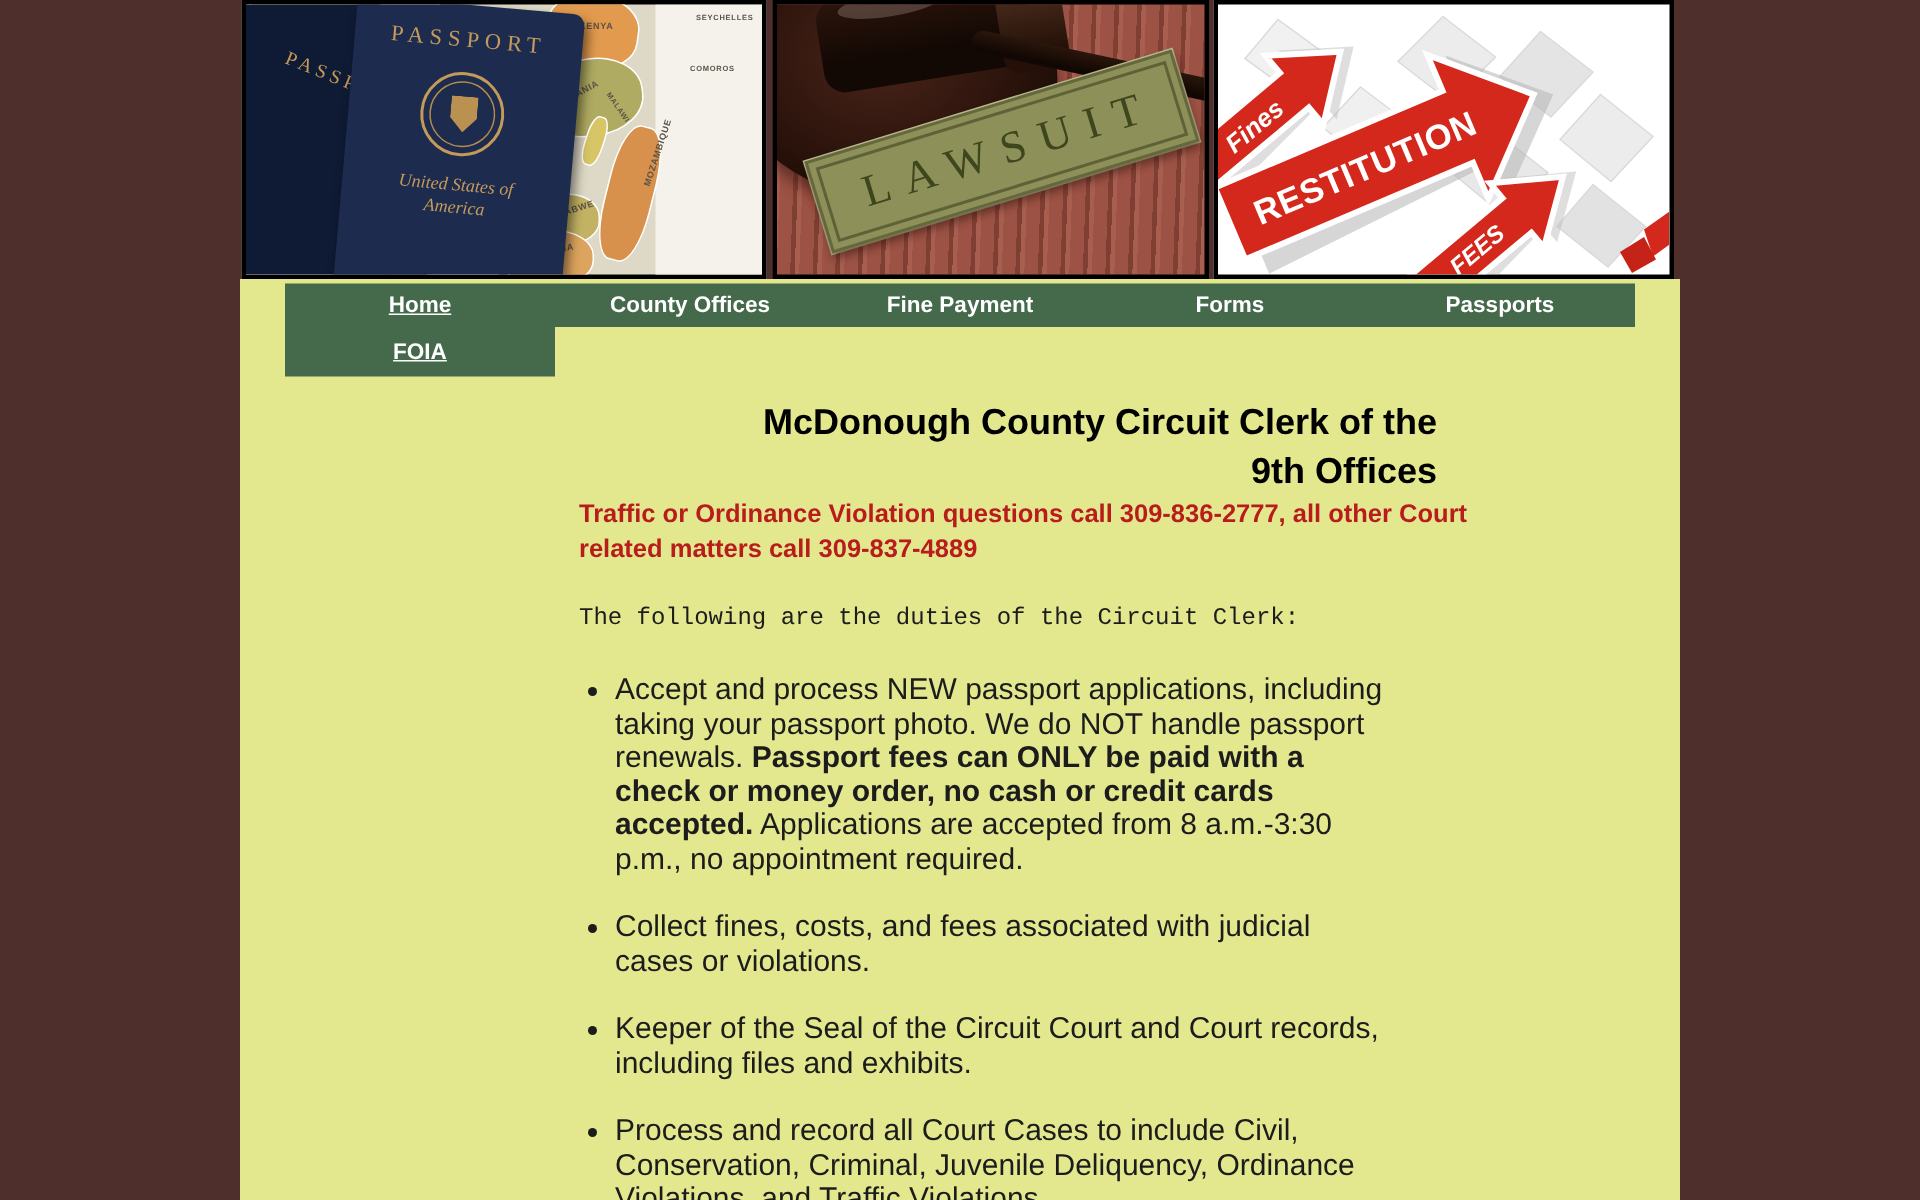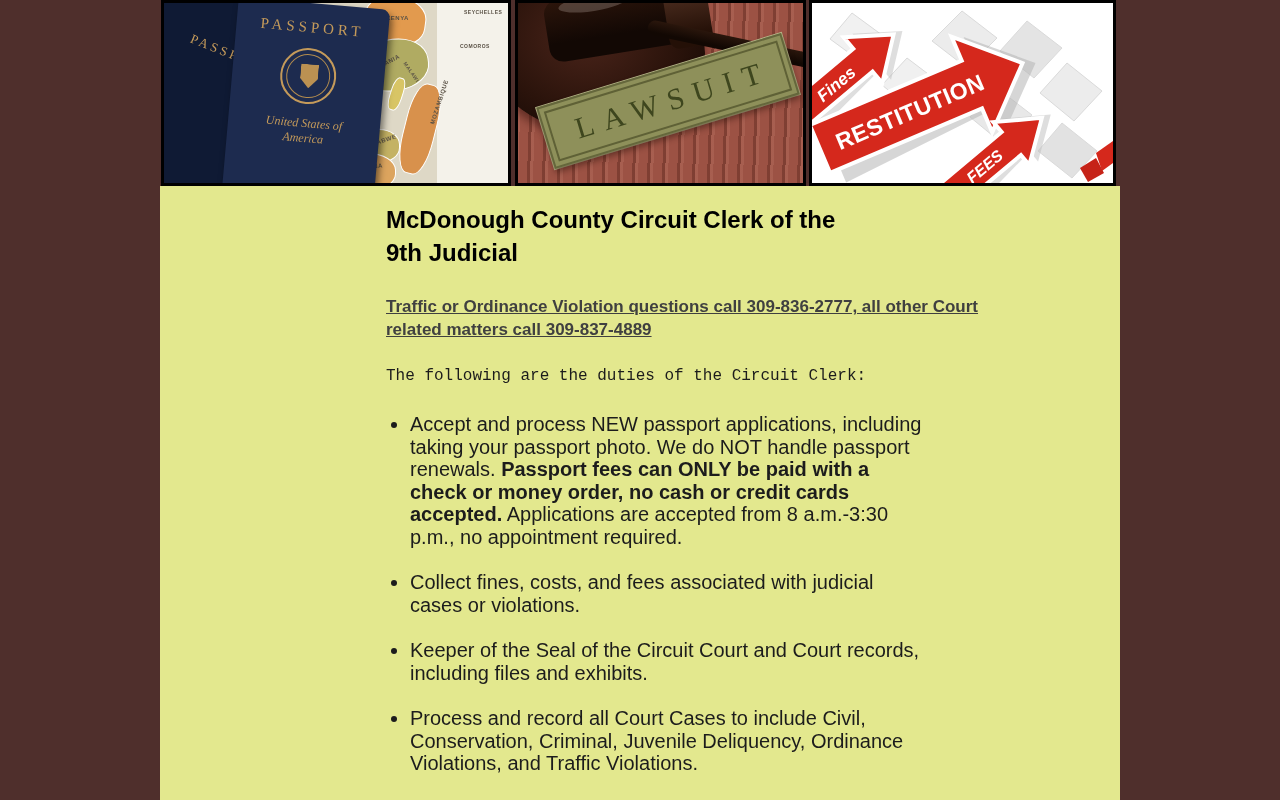--- a/index.html
+++ b/index.html
@@ -77,22 +77,22 @@
   
   .body-area { background:#e3e88e; min-height:614px; padding-top:3px; }
   .nav { margin-left:30px; width:900px; }
   .nav-row { display:flex; }
   .nav-cell { width:180px; height:29px; background:#446a4b; color:#fff; font-weight:bold; font-size:15px;
     display:flex; align-items:center; justify-content:center; cursor:pointer; }
   .nav-row2 .nav-cell { height:33px; }
 
   
   .content { margin-left:226px; width:600px; color:#1c1c1c; }
-  .page-title { width:572px; margin-top:14px; text-align:left; font-size:24px; line-height:33px; font-weight:bold; color:#000; }
-  .phone-notice { width:595px; margin-top:26px; font-size:17px; line-height:23px; font-weight:bold; color:#404040;text-decoration:underline; }
+  .page-title { width:572px; margin-top:14px; text-align:right; font-size:24px; line-height:33px; font-weight:bold; color:#000; }
+  .phone-notice { width:595px; font-size:17px; line-height:23px; font-weight:bold; color:#b91c1c; }
   .duties-intro { margin-top:24px; font-size:16px; line-height:22px;font-family:Liberation Mono, monospace; }
   .duties { margin-top:26px; width:545px; padding-left:24px; list-style:disc outside; }
   .duties li { margin-bottom:23px; font-size:20px; line-height:22.5px; }
   .duties li span.b { font-weight:bold; }
 
   
   .arrow-label { font-family:"Liberation Sans", sans-serif; fill:#fff; font-weight:bold; }
 </style>
 </head>
 <body>
@@ -177,25 +177,49 @@
           <polygon points="4,-11 84,-19 84,-32 124,-4 84,24 84,11 4,19" fill="#bdbdbd" opacity="0.5" transform="translate(5,7)"></polygon>
           <polygon points="0,-15 80,-15 80,-28 120,0 80,28 80,15 0,15" fill="#d5281c" stroke="#ffffff" stroke-width="4"></polygon>
           <text class="arrow-label" x="24" y="6" font-size="16" font-style="italic">FEES</text>
         </g>
       </svg>
     </div>
   </div>
 
   <div class="body-area">
 
+    <div class="nav">
+      <div class="nav-row nav-row1" id="nav-row1">
+          <div class="nav-cell">
+            <span style="text-decoration: underline;">Home</span>
+          </div>
+          <div class="nav-cell">
+            <span>County Offices</span>
+          </div>
+          <div class="nav-cell">
+            <span>Fine Payment</span>
+          </div>
+          <div class="nav-cell">
+            <span>Forms</span>
+          </div>
+          <div class="nav-cell">
+            <span>Passports</span>
+          </div>
+        </div>
+      <div class="nav-row nav-row2" id="nav-row2">
+          <div class="nav-cell">
+            <span style="text-decoration: underline;">FOIA</span>
+          </div>
+        </div>
+    </div>
 
     <div class="content">
       <h1 class="page-title">
         <span>McDonough County Circuit Clerk of the</span><br>
-        <span>9th Judicial</span>
+        <span>9th Offices</span>
       </h1>
       <p class="phone-notice">Traffic or Ordinance Violation questions call 309-836-2777, all other Court related matters call 309-837-4889</p>
       <p class="duties-intro">The following are the duties of the Circuit Clerk:</p>
       <ul class="duties" id="duties-list">
           <li><span>Accept and process NEW passport applications, including taking your passport photo. We do NOT handle passport renewals. </span><span class="b">Passport fees can ONLY be paid with a check or money order, no cash or credit cards accepted.</span><span> Applications are accepted from 8 a.m.-3:30 p.m., no appointment required.</span></li>
           <li><span>Collect fines, costs, and fees associated with judicial cases or violations.</span></li>
           <li><span>Keeper of the Seal of the Circuit Court and Court records, including files and exhibits.</span></li>
           <li><span>Process and record all Court Cases to include Civil, Conservation, Criminal, Juvenile Deliquency, Ordinance Violations, and Traffic Violations.</span></li>
         </ul>
     </div>

